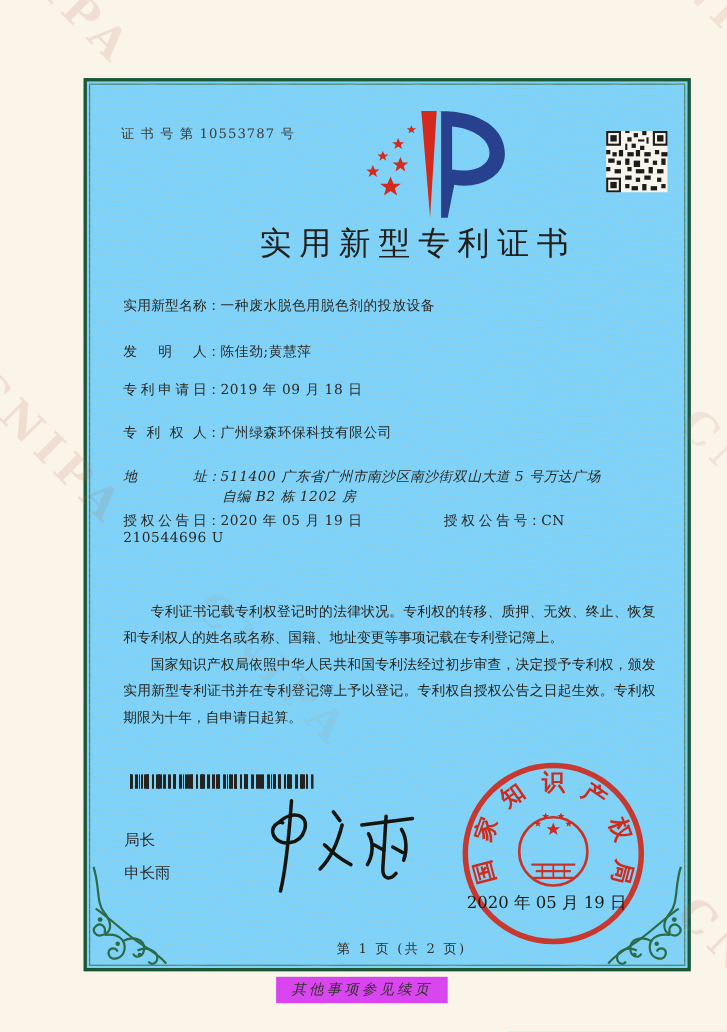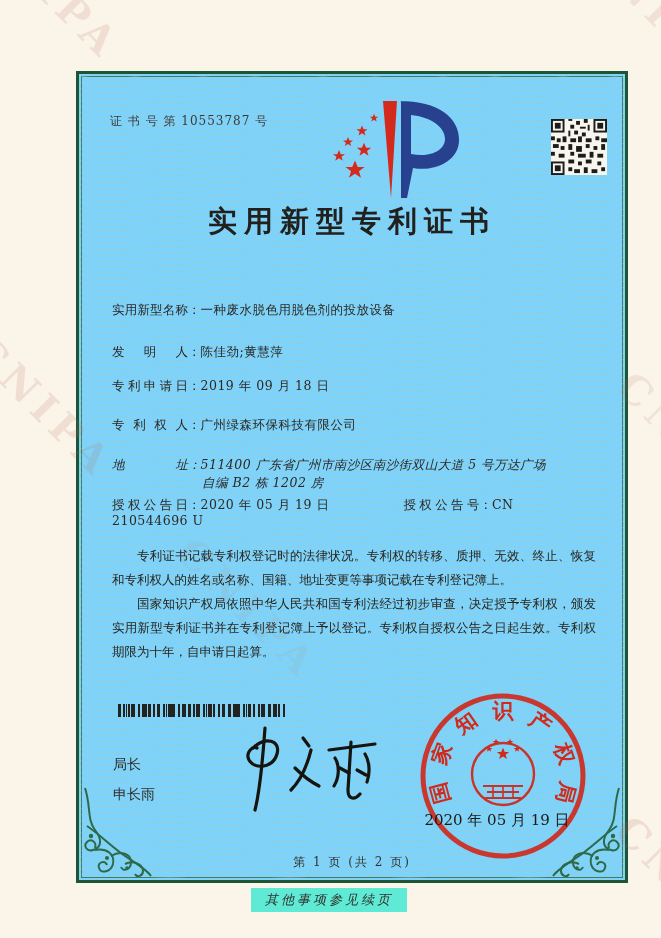--- a/index.html
+++ b/index.html
@@ -9,43 +9,43 @@
        font-weight:bold;font-size:40px;letter-spacing:7px;color:#b66a52;
        transform:rotate(45deg);transform-origin:center;pointer-events:none;z-index:6;}
   .cert{position:absolute;left:56px;top:71px;width:546px;height:806px;
        border:3px solid #1c5634;background:#7dd3fc;z-index:2;margin-left:20px;}
   .cert-inner{position:absolute;inset:2px;border:1px solid #45795c;}
   .waves{position:absolute;inset:0;width:100%;height:100%;opacity:.55;}
   .cert-no{position:absolute;left:31px;top:39px;font-size:12px;letter-spacing:1px;color:#3c3a36;}
   .logo{position:absolute;left:238px;top:24px;}
   .qr{position:absolute;left:472px;top:45px;}
   .title{position:absolute;left:0;top:128px;width:100%;text-align:center;
-       font-size:29px;font-weight:bold;letter-spacing:7px;color:#21201d;}
-  .fields{position:absolute;left:33px;top:228px;width:482px;font-size:12.5px;color:#2a2926;}
+       font-size:29px;font-weight:normal;letter-spacing:7px;color:#21201d;padding-left:28px;}
+  .fields{position:absolute;left:33px;top:196px;width:482px;font-size:12.5px;color:#2a2926;}
   .frow{line-height:16px;}
   .flabel{display:inline-block;width:76px;text-align:justify;text-align-last:justify;vertical-align:top;}
   .fvalue{letter-spacing:.5px;}
   .addr2{margin-left:90px;line-height:19px;}
   .pair2{margin-left:70px;}
   .legal{position:absolute;left:33px;top:470px;width:484px;font-size:12.5px;
        line-height:24px;text-align:justify;color:#26251f;}
   .legal p{margin:0;text-indent:2em;}
   .barcode{position:absolute;left:39px;top:630px;width:167px;height:13px;
        background-image:
          repeating-linear-gradient(90deg,#23231f 0 2px,transparent 2px 5px),
          repeating-linear-gradient(90deg,#23231f 0 1px,transparent 1px 8px),
          repeating-linear-gradient(90deg,#23231f 0 3px,transparent 3px 13px);}
   .signer{position:absolute;left:34px;top:675px;font-family:"DejaVu Sans","Liberation Sans",sans-serif;
        font-size:14px;color:#2e2d2a;line-height:30px;}
   .sig{position:absolute;left:128px;top:650px;}
   .seal{position:absolute;left:338px;top:618px;}
   .page-info{position:absolute;left:0;top:780px;width:100%;text-align:center;
-       font-size:12px;letter-spacing:2px;color:#33322e;}
+       font-size:12px;letter-spacing:2px;color:#33322e;padding-left:13px;}
   .footer-note{position:absolute;left:56px;top:888px;width:546px;text-align:center;z-index:3;}
-  .footer-note span{display:inline-block;background:#5eead4;padding:3px 14px;
+  .footer-note span{display:inline-block;background:#d946ef;padding:3px 14px;
        font-size:13px;letter-spacing:3px;color:#33322c;font-style:italic;}
   .ornament{position:absolute;z-index:4;}
   .orn-br{right:2px;bottom:2px;transform:scaleX(-1);}
   .orn-bl{left:2px;bottom:2px;}
 </style>
 </head>
 <body>
 
 <div class="watermark" style="left:-48px;top:-22px;opacity:.15;">CNIPA</div>
 <div class="watermark" style="left:560px;top:0px;opacity:.13;">CNIPA</div>

